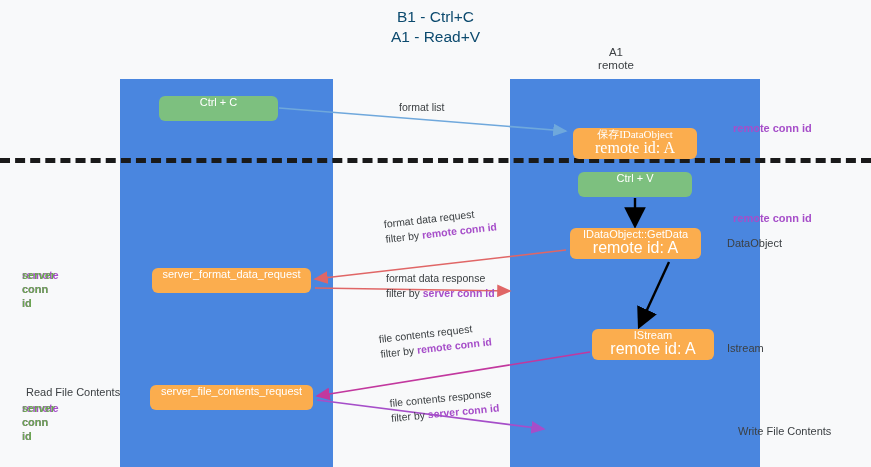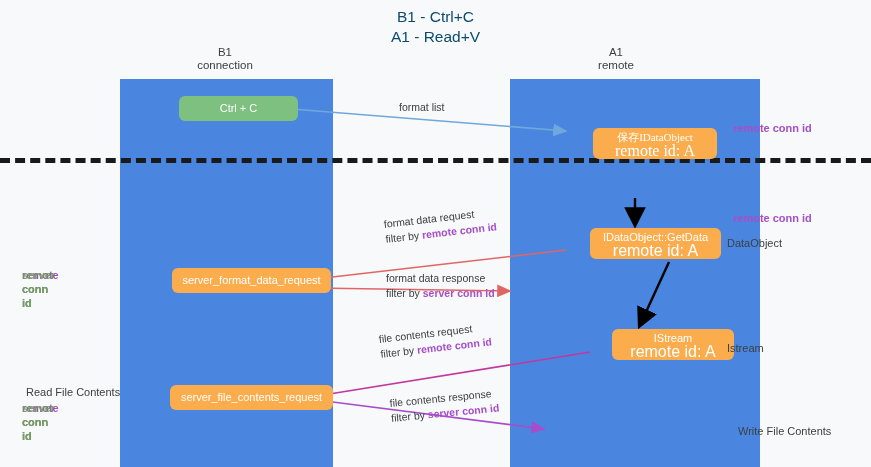--- a/index.html
+++ b/index.html
@@ -25,23 +25,22 @@
 
   .title{
     position:absolute;left:0;top:7px;width:871px;text-align:center;
     color:#0c4a6e;font-size:15.5px;line-height:20px;
   }
 
   .node{
     position:absolute;border-radius:6px;
     color:#ffffff;text-align:center;
     font-size:11px;line-height:13px;
-    display:flex;flex-direction:column;align-items:center;justify-content:center;
+    display:flex;flex-direction:column;align-items:center;justify-content:flex-start;
     box-sizing:border-box;
-    margin-left:20px;
   }
   .node.green{background:#7dc07f;}
   .node.orange{background:#fbad4e;}
   .node .l2{font-size:16px;}
 
   .n-ctrlc{left:159px;top:96px;width:119px;height:25px;}
   .n-dataobj{left:573px;top:128px;width:124px;height:31px;font-family:Liberation Serif, serif;}
   .n-ctrlv{left:578px;top:172px;width:114px;height:25px;}
   .n-getdata{left:570px;top:228px;width:131px;height:31px;}
   .n-sfdreq{left:152px;top:268px;width:159px;height:25px;}
@@ -89,24 +88,20 @@
 </head>
 <body>
 
 <div id="canvas">
 
   <div class="title">
     <div>B1 - Ctrl+C</div>
     <div>A1 - Read+V</div>
   </div>
 
-  <div class="lane-head lane-head-b1">
-    <div>B1</div>
-    <div>connection</div>
-  </div>
   <div class="lane-head lane-head-a1">
     <div>A1</div>
     <div>remote</div>
   </div>
 
   <div class="lane lane-b1"></div>
   <div class="lane lane-a1"></div>
 
   <svg width="871" height="467" style="position:absolute;left:0;top:0;">
     <defs>
@@ -146,20 +141,23 @@
 
   <div class="node green n-ctrlc">
     <div>Ctrl + C</div>
   </div>
 
   <div class="node orange n-dataobj">
     <div>保存IDataObject</div>
     <div class="l2">remote id: A</div>
   </div>
 
+  <div class="node green n-ctrlv">
+    <div>Ctrl + V</div>
+  </div>
 
   <div class="node orange n-getdata">
     <div>IDataObject::GetData</div>
     <div class="l2">remote id: A</div>
   </div>
 
   <div class="node orange n-sfdreq">
     <div>server_format_data_request</div>
   </div>
 

